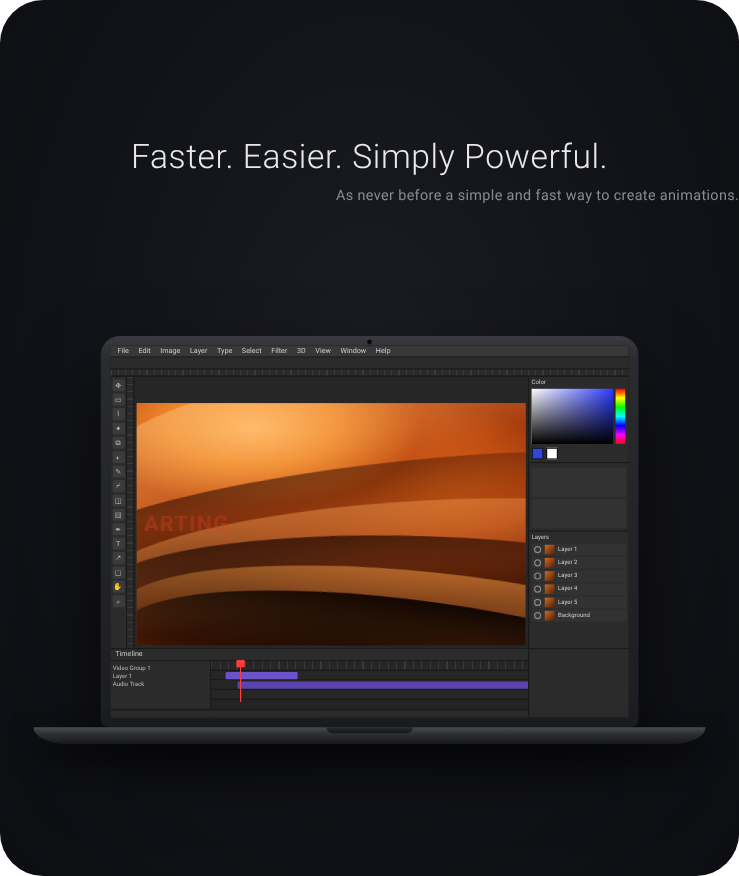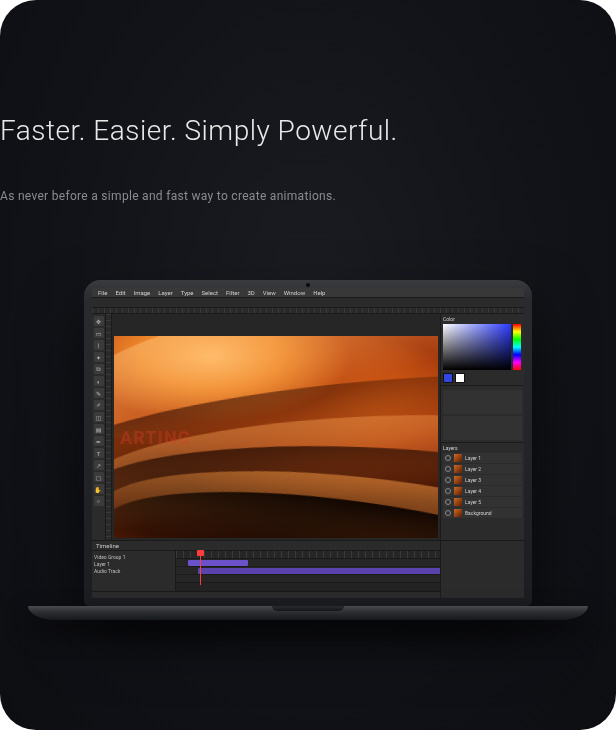--- a/index.html
+++ b/index.html
@@ -6,28 +6,29 @@
   html, body { width: 616px; height: 730px; background: #fff; font-family: -apple-system, BlinkMacSystemFont, "Segoe UI", Roboto, Helvetica, Arial, sans-serif; }
   .card {
     width: 616px; height: 730px;
     background: radial-gradient(ellipse at 50% 40%, #1b1c21 0%, #121318 55%, #0d0e12 100%);
     border-radius: 36px;
     position: relative;
     overflow: hidden;
   }
   .headline {
     position: absolute; top: 114px; left: 0; width: 100%;
+    text-align: center;
     color: #e9e9ea;
     font-size: 28px; font-weight: 300; letter-spacing: 0.5px;
   }
   .subhead {
     position: absolute; top: 156px; left: 0; width: 100%;
-    text-align: left;
+    text-align: right;
     color: #8a8b92;
-    font-size: 12px; font-weight: 400; letter-spacing: 0.3px; margin-top: 33px;
+    font-size: 12px; font-weight: 400; letter-spacing: 0.3px;
   }
 
   
   .laptop {
     position: absolute; left: 50%; transform: translateX(-50%);
     top: 280px; width: 448px;
   }
   .lid {
     width: 448px; height: 326px;
     background: linear-gradient(180deg,#3a3b3f 0%, #2a2b2f 6%, #1c1d21 100%);

